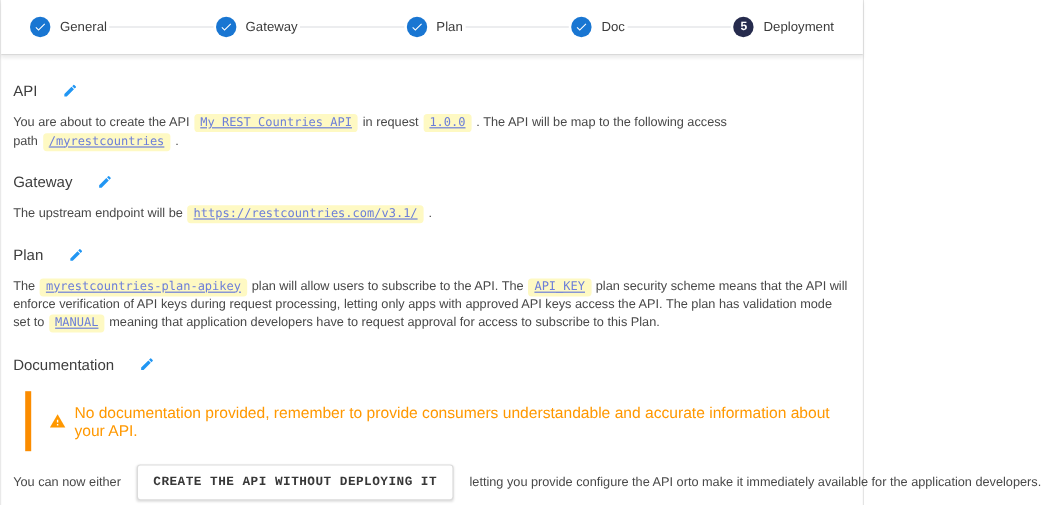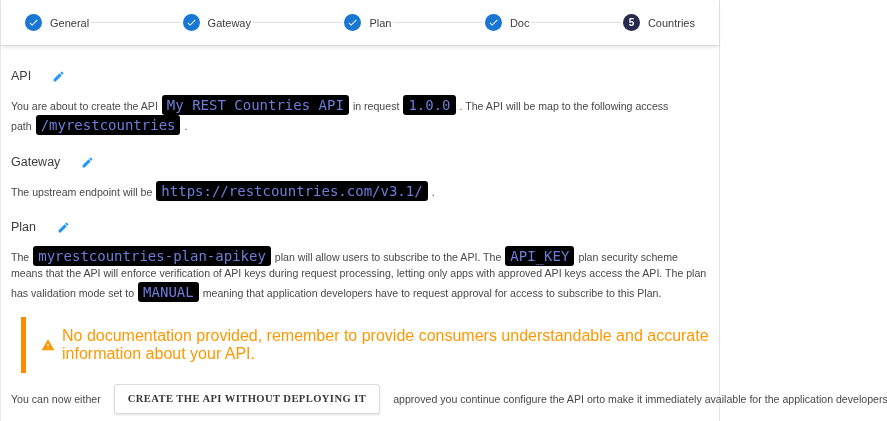--- a/index.html
+++ b/index.html
@@ -33,62 +33,63 @@
   .step-circle.active { background: #262b4d; font-weight: bold; }
   .step-circle svg { width: 11px; height: 11px; }
   .step-label { margin-left: 8px; font-size: 11px; font-weight: 500; color: #3b3b3b; }
   .connector { flex: 1; height: 1px; background: #dfe1e5; margin: 0 2px; min-width: 18px; }
 
   
   main { padding: 4px 10px 0 10px; }
   .sec-title {
     margin-top: 19px;
     font-size: 12.5px; font-weight: 500; color: #3d3d3d;
-    display: flex; align-items: flex-end; gap: 21px;
+    display: flex; align-items: flex-start; gap: 21px;
   }
   .edit-btn { cursor: pointer; display: inline-flex; align-items: center; }
   .edit-btn svg { width: 13px; height: 13px; }
   p.body-text { margin-top: 12px; font-size: 10.6px; line-height: 1.45; color: #484848; }
   .code {
     font-family: "DejaVu Sans Mono", "Liberation Mono", monospace;
-    font-size: 14px;
+    font-size: 10px;
     color: #6c7ed9;
-    background: #000000;
+    background: #fef9c3;
     padding: 2px 5px 2px 5px;
     border-radius: 3px;
     margin: 0 4px;
     white-space: nowrap;
+    text-decoration: underline;
   }
 
   
   .warning-block {
     margin: 15px 0 0 10px;
     border-left: 5px solid #fb8c00;
     padding: 10px 0 10px 15px;
     display: flex; align-items: center; gap: 7px;
   }
   .warning-block svg { width: 14px; height: 14px; flex: 0 0 auto; }
-  .warning-text { color: #ff9800; font-size: 16px; }
+  .warning-text { color: #ff9800; font-size: 13px; }
 
   
   .confirm-row {
     margin-top: 11px;
     display: flex; align-items: center;
     font-size: 10.6px; color: #484848;
     white-space: nowrap;
   }
   .btn {
     margin: 0 13px;
     height: 30px;
     padding: 0 13px;
     background: #fff;
     border: 1px solid #dbdbdb;
     border-radius: 3px;
     box-shadow: 0 1px 2px rgba(0,0,0,0.12);
-    font-family: Liberation Serif, serif;
+    font-family: Liberation Mono, monospace;
     font-size: 10.6px; font-weight: bold; letter-spacing: 0.4px;
     color: #383838;
     cursor: pointer;
     white-space: nowrap;
   }
 </style>
 </head>
 <body>
 
 <div class="app">
@@ -125,21 +126,21 @@
       <span class="step-circle done">
         <svg viewBox="0 0 24 24">
             <path fill="#fff" d="M9 16.2 4.8 12l-1.4 1.4L9 19 21 7l-1.4-1.4z"></path>
           </svg>
       </span>
       <span class="step-label">Doc</span>
     </div>
     <div class="connector"></div>
     <div class="step">
       <span class="step-circle active">5</span>
-      <span class="step-label">Countries</span>
+      <span class="step-label">Deployment</span>
     </div>
   </header>
 
   <main>
 
     <h3 class="sec-title">
       <span>API</span>
       <span class="edit-btn">
         <svg viewBox="0 0 24 24">
             <path fill="#2196f3" d="M3 17.25V21h3.75L17.81 9.94l-3.75-3.75L3 17.25zM20.71 7.04a.996.996 0 0 0 0-1.41l-2.34-2.34a.996.996 0 0 0-1.41 0l-1.83 1.83 3.75 3.75 1.83-1.83z"></path>
@@ -161,29 +162,37 @@
     <h3 class="sec-title">
       <span>Plan</span>
       <span class="edit-btn">
         <svg viewBox="0 0 24 24">
             <path fill="#2196f3" d="M3 17.25V21h3.75L17.81 9.94l-3.75-3.75L3 17.25zM20.71 7.04a.996.996 0 0 0 0-1.41l-2.34-2.34a.996.996 0 0 0-1.41 0l-1.83 1.83 3.75 3.75 1.83-1.83z"></path>
           </svg>
       </span>
     </h3>
     <p class="body-text"><span>The</span><span class="code">myrestcountries-plan-apikey</span><span>plan will allow users to subscribe to the API. The</span><span class="code">API_KEY</span><span>plan security scheme means that the API will enforce verification of API keys during request processing, letting only apps with approved API keys access the API. The plan has validation mode set to</span><span class="code">MANUAL</span><span>meaning that application developers have to request approval for access to subscribe to this Plan.</span></p>
 
+    <h3 class="sec-title">
+      <span>Documentation</span>
+      <span class="edit-btn">
+        <svg viewBox="0 0 24 24">
+            <path fill="#2196f3" d="M3 17.25V21h3.75L17.81 9.94l-3.75-3.75L3 17.25zM20.71 7.04a.996.996 0 0 0 0-1.41l-2.34-2.34a.996.996 0 0 0-1.41 0l-1.83 1.83 3.75 3.75 1.83-1.83z"></path>
+          </svg>
+      </span>
+    </h3>
     <div class="warning-block">
       <svg viewBox="0 0 24 24">
           <path fill="#ff9800" d="M1 21h22L12 2 1 21z"></path>
           <path fill="#fff" d="M13 18h-2v-2h2v2zm0-4h-2v-4h2v4z"></path>
         </svg>
       <span class="warning-text">No documentation provided, remember to provide consumers understandable and accurate information about your API.</span>
     </div>
 
     <div class="confirm-row">
       <span>You can now either</span>
       <button class="btn">CREATE THE API WITHOUT DEPLOYING IT</button>
-      <span>approved you continue configure the API or</span>
+      <span>letting you provide configure the API or</span>
       <span>to make it immediately available for the application developers.</span>
     </div>
 
   </main>
 </div>
 
 </body></html>

